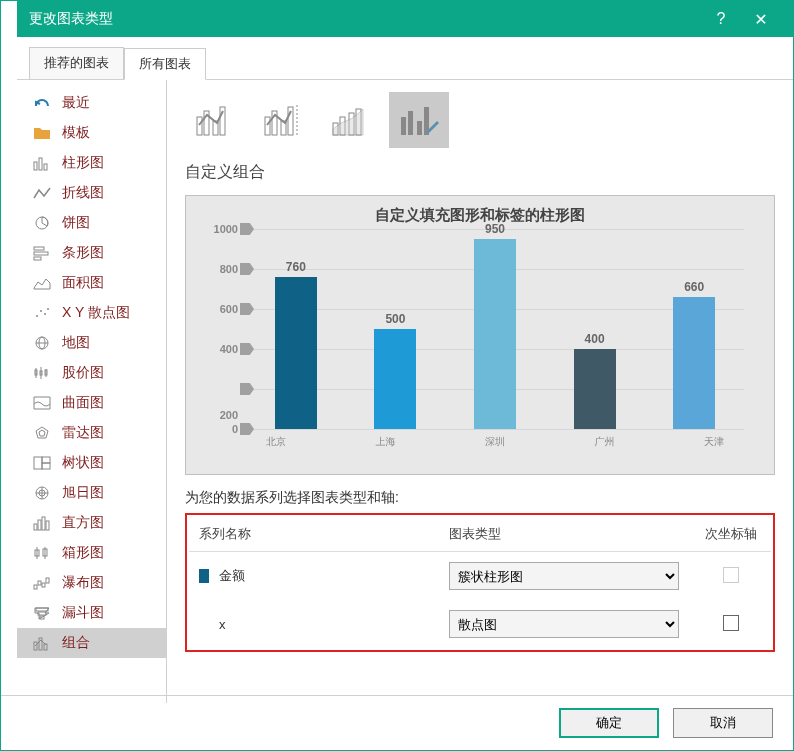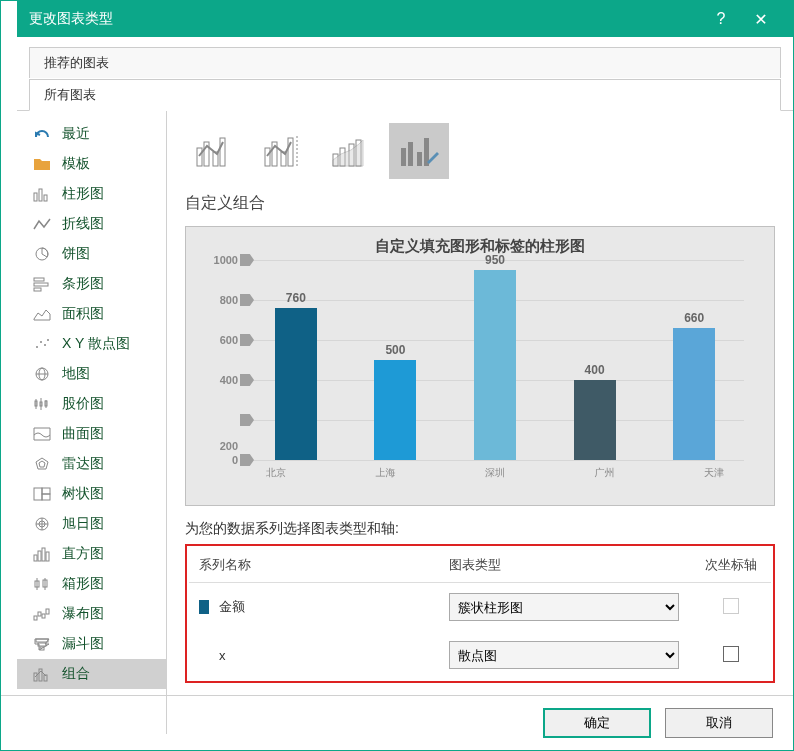--- a/index.html
+++ b/index.html
@@ -1,26 +1,26 @@
 <!DOCTYPE html>
 <html><head>
   <meta charset="utf-8">
   <style>
     * { box-sizing: border-box; margin: 0; padding: 0; }
     body { font-family: "Microsoft YaHei", "Segoe UI", sans-serif; font-size: 13px; color: #333; background: #fff; }
     .window { width: 794px; height: 751px; border: 1px solid #0ca789; background: #fff; position: relative; padding-left: 16px; }
     .titlebar { height: 36px; background: #0ca789; color: #fff; display: flex; align-items: center; padding: 0 12px; }
     .titlebar .title { flex: 1; font-size: 14px; }
     .titlebar .btn { width: 40px; text-align: center; font-size: 16px; cursor: pointer; }
-    .tabs { display: flex; padding: 10px 12px 0 12px; border-bottom: 1px solid #d0d0d0; gap: 0; flex-direction: column; }
+    .tabs { display: flex; padding: 10px 12px 0 12px; border-bottom: 1px solid #d0d0d0; gap: 0; }
     .tab { padding: 6px 14px; border: 1px solid #ccc; border-bottom: none; background: #f8f8f8; cursor: pointer; font-size: 13px; }
     .tab.active { background: #fff; border-bottom: 1px solid #fff; position: relative; bottom: -1px; }
     .body { display: flex; height: calc(100% - 36px - 35px - 55px); }
     .sidebar { width: 150px; border-right: 1px solid #d0d0d0; padding: 8px 0; overflow-y: auto; }
-    .sidebar-item { display: flex; align-items: center; padding: 6px 15px; cursor: pointer; gap: 10px; font-size: 14px; color:#14532d; }
+    .sidebar-item { display: flex; align-items: center; padding: 6px 15px; cursor: pointer; gap: 10px; font-size: 14px; color:#7f1d1d; }
     .sidebar-item.selected { background: #d0d0d0; }
     .sidebar-item .icon { width: 20px; height: 18px; display: inline-flex; align-items:center; justify-content:center; }
     .main { flex: 1; padding: 12px 18px; overflow-y: auto; }
     .type-row { display: flex; gap: 8px; margin-bottom: 14px; }
     .type-btn { width: 60px; height: 56px; border: 1px solid transparent; display:flex; align-items:center; justify-content:center; cursor:pointer; }
     .type-btn.selected { background: #cacaca; }
     .section-title { font-size: 16px; color: #444; margin: 4px 0 12px 0; }
     .chart-preview { width: 100%; height: 280px; border: 1px solid #c0c0c0; background: #e8e8e8; position: relative; padding: 10px 0; }
     .chart-title { text-align: center; font-weight: bold; font-size: 15px; color:#444; margin-bottom: 4px; }
     .chart-area { position: relative; height: 200px; margin: 0 30px 0 60px; }
@@ -38,21 +38,21 @@
     .series-table { width: 100%; border-collapse: collapse; }
     .series-table th { text-align: left; font-weight: normal; padding: 8px 10px; border-bottom: 1px solid #ddd; font-size: 13px; color: #444; }
     .series-table td { padding: 10px 10px; font-size: 13px; }
     .series-table td:first-child { width: 250px; }
     .series-name { display:flex; align-items:center; gap:10px; }
     .swatch { width: 10px; height: 14px; display: inline-block; }
     select { width: 230px; height: 28px; border: 1px solid #aaa; font-size: 13px; padding: 0 4px; background:#f4f4f4; }
     .chk { width: 16px; height: 16px; border: 1px solid #666; display: inline-block; }
     .chk.light { border-color:#ccc; }
     .footer { position: absolute; bottom: 0; left: 0; right: 0; height: 55px; border-top: 1px solid #d0d0d0; display: flex; justify-content: flex-end; align-items: center; padding: 0 20px; gap: 14px; }
-    .footer button { width: 108px; height: 30px; border: 1px solid #888; background: #f0f0f0; cursor: pointer; font-size: 13px; }
+    .footer button { width: 100px; height: 30px; border: 1px solid #888; background: #f0f0f0; cursor: pointer; font-size: 13px; }
     .footer button.primary { border: 2px solid #0ca789; }
     svg { overflow: visible; }
   </style>
 </head>
 <body>
 
 <div class="window">
   <div class="titlebar">
     <span class="title">更改图表类型</span>
     <span class="btn">?</span>

